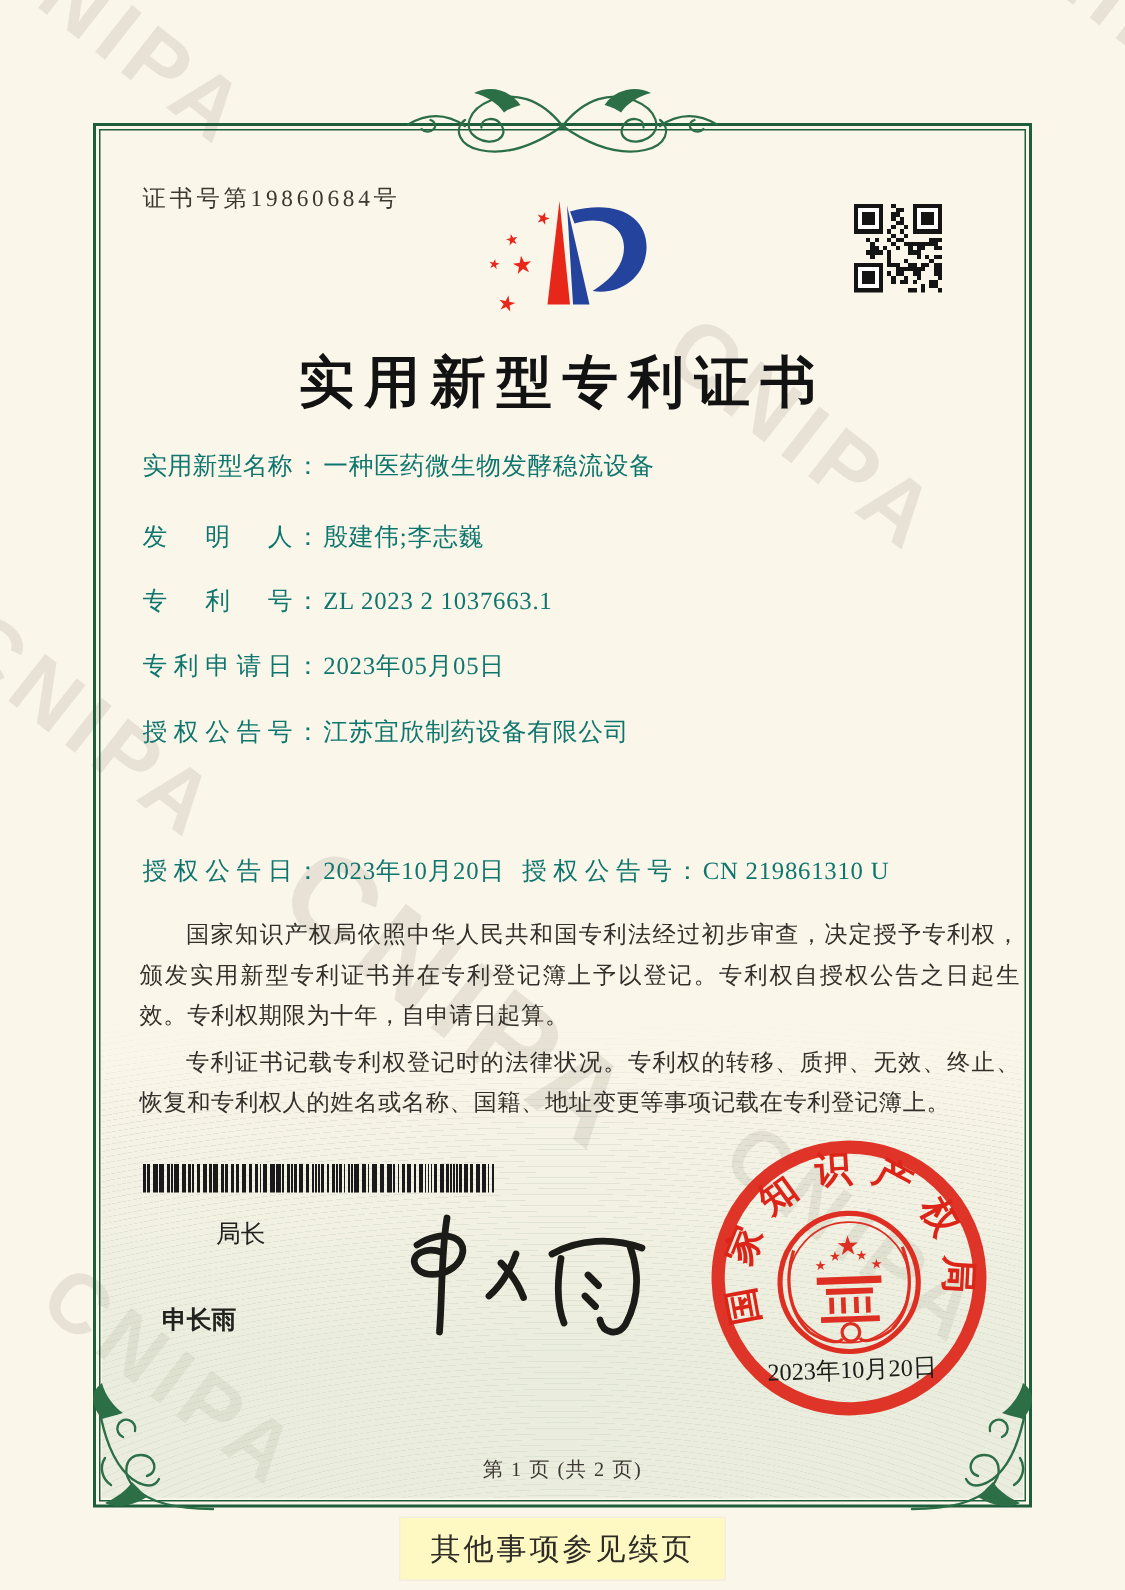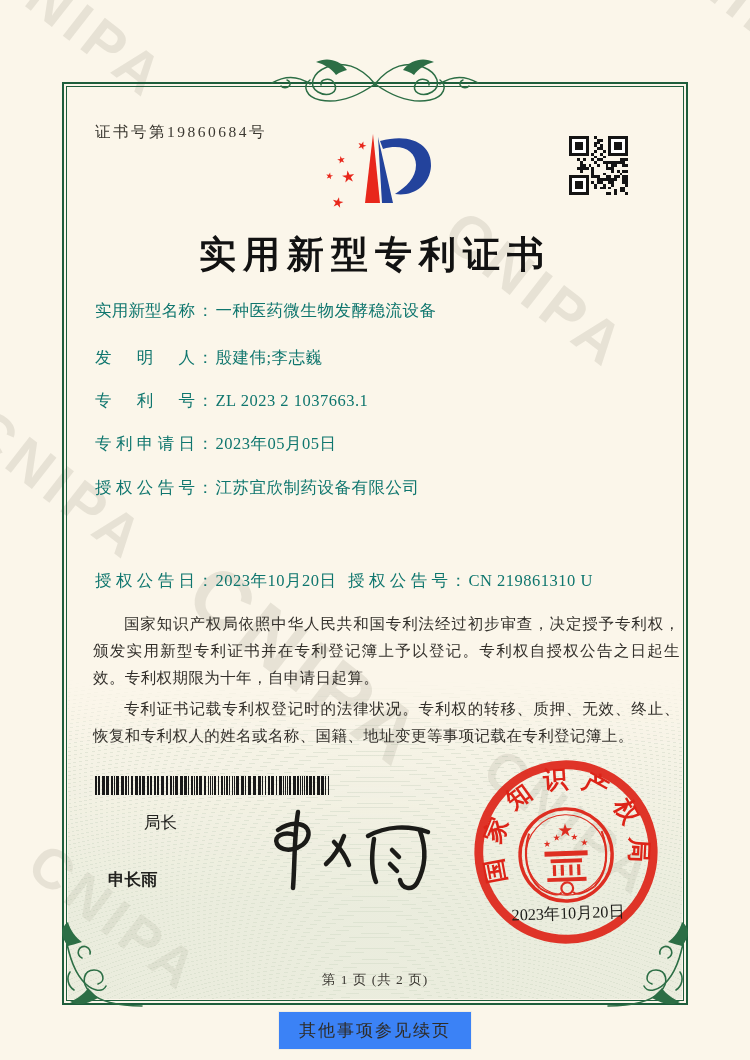--- a/index.html
+++ b/index.html
@@ -39,22 +39,22 @@
          text-align:justify;letter-spacing:0.4px;}
   .paras p{margin:0 0 4px 0;text-indent:2em;}
   .barcode{left:95px;top:776px;}
   .signer-title{left:108px;top:812px;font-family:"Liberation Sans","DejaVu Sans",sans-serif;
         font-weight:400;font-size:16.5px;color:#22221f;margin-left:36px;}
   .signer-name{left:108px;top:869px;font-family:"Liberation Sans","DejaVu Sans",sans-serif;
         font-weight:600;font-size:16.5px;color:#22221f;}
   .signature{left:262px;top:806px;}
   .seal{left:468px;top:754px;transform:rotate(-2deg);}
   .page-info{left:0;right:0;top:971px;text-align:center;font-size:13.5px;letter-spacing:1px;color:#3c3933;}
-  .footer-note{left:50%;top:1011px;transform:translateX(-50%);background:#3b82f6;
-        border:1px solid #f1ede2;padding:7px 20px;font-size:17px;letter-spacing:2px;
+  .footer-note{left:50%;top:1011px;transform:translateX(-50%);background:#fef9c3;
+        border:1px solid #f1ede2;padding:7px 20px;font-size:20px;letter-spacing:2px;
         color:#2e2b26;z-index:4;}
 </style>
 </head>
 <body>
 
 <div class="page">
 
   <span class="wm" style="left:-25px;top:-12px;font-size:58px">CNIPA</span>
   <span class="wm" style="left:638px;top:-35px;font-size:58px">CNIPA</span>
   <span class="wm" style="left:430px;top:255px;font-size:60px">CNIPA</span>

